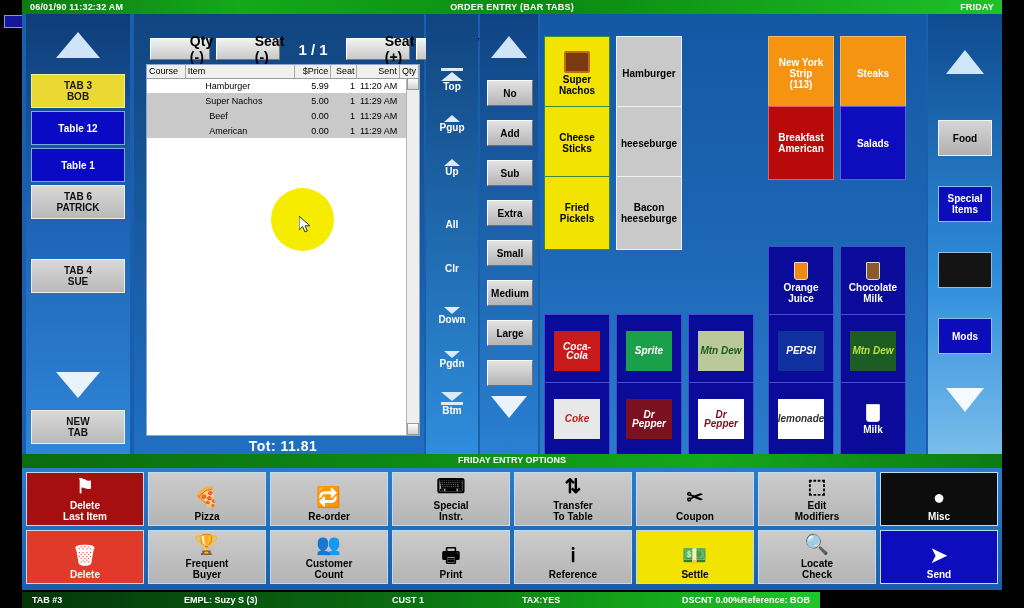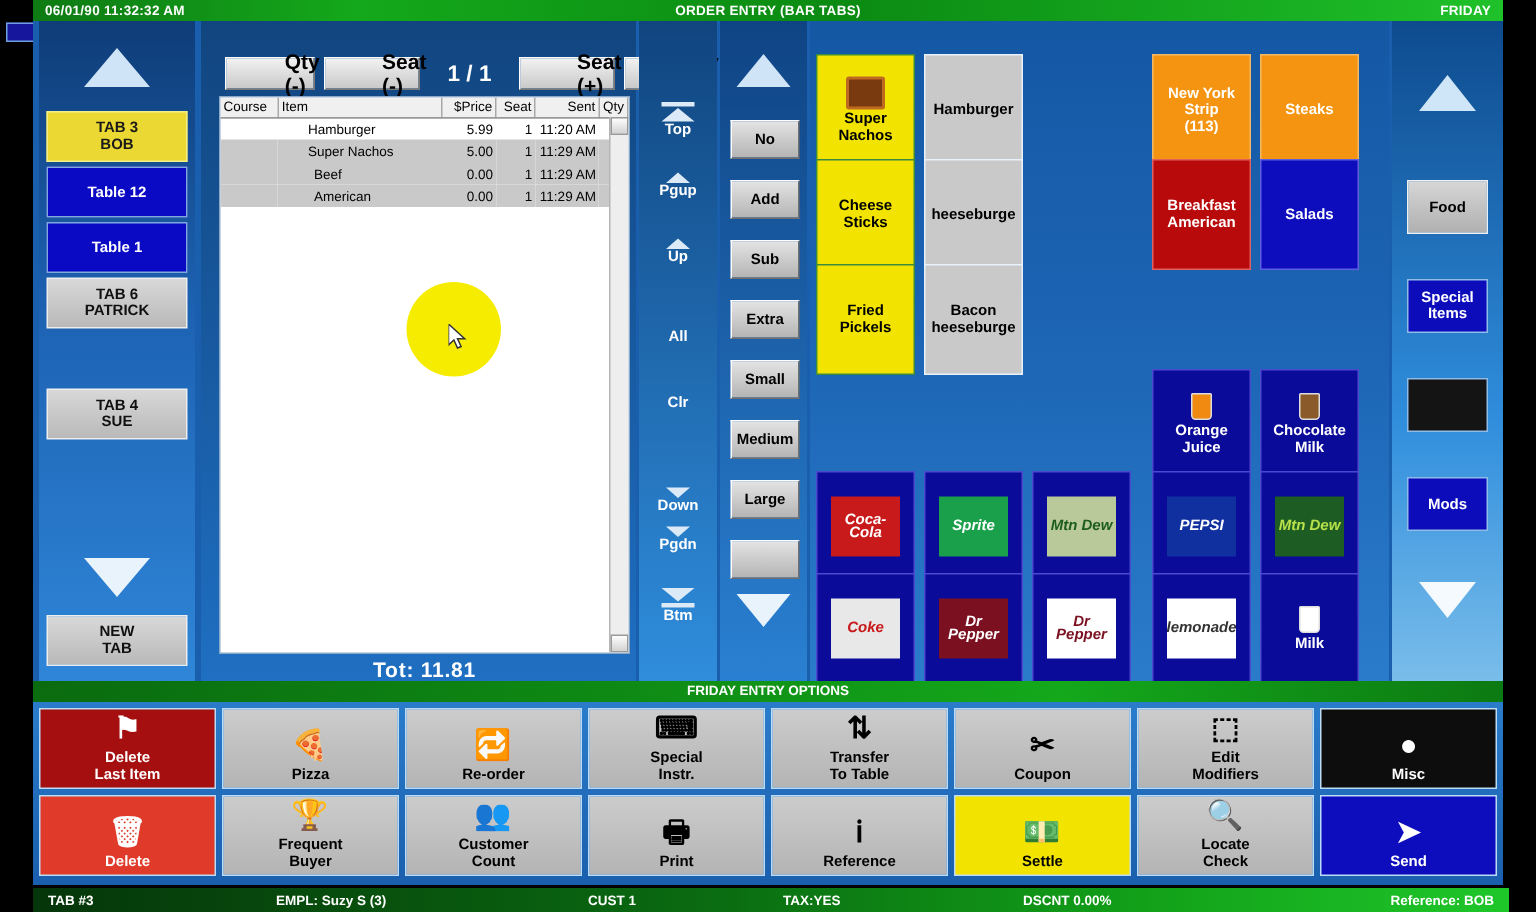--- a/index.html
+++ b/index.html
@@ -209,21 +209,21 @@
   .fn-gray   { background: linear-gradient(to bottom,#cccccc,#b4b4b4); color:#000; }
   .fn-dred   { background:#a50f0f; color:#ffffff; }
   .fn-red    { background:#e03a2a; color:#ffffff; }
   .fn-yellow { background:#f2e400; color:#000; }
   .fn-black  { background:#0d0d0d; color:#ffffff; }
   .fn-blue   { background:#0d0dbe; color:#ffffff; }
   .fn-ico { height: 26px; display:flex; align-items:center; justify-content:center; font-size:20px; line-height:20px; margin-bottom:1px; }
 
   
   #statusbar {
-    position:absolute; left:22px; top:592px; width:984px; height:16px;
+    position:absolute; left:22px; top:592px; width:798px; height:16px;
     background: linear-gradient(to right,#05350a 0%,#0a6a11 45%,#12a019 75%,#1fc72a 100%);
     color:#ffffff; font-size:9px; font-weight:bold;
   }
   #statusbar span { position:absolute; top:3px; }
 
   
   #click-halo {
     position:absolute; left:271px; top:188px; width:63px; height:63px;
     border-radius:50%; background:#f5ec00; pointer-events:none;
   }
@@ -354,21 +354,21 @@
       <div class="snav" style="top:134px;">
         <div class="tri-up sm"></div>
         <span>Up</span>
       </div>
       <div class="snav" style="top:190px;">
         <span>All</span>
       </div>
       <div class="snav" style="top:234px;">
         <span>Clr</span>
       </div>
-      <div class="snav" style="top:300px;">
+      <div class="snav" style="top:282px;">
         <div class="tri-dn sm"></div>
         <span>Down</span>
       </div>
       <div class="snav" style="top:326px;">
         <div class="tri-dn sm"></div>
         <span>Pgdn</span>
       </div>
       <div class="snav" style="top:370px;">
         <div class="tri-dn"></div>
         <div class="bar-bot"></div>

